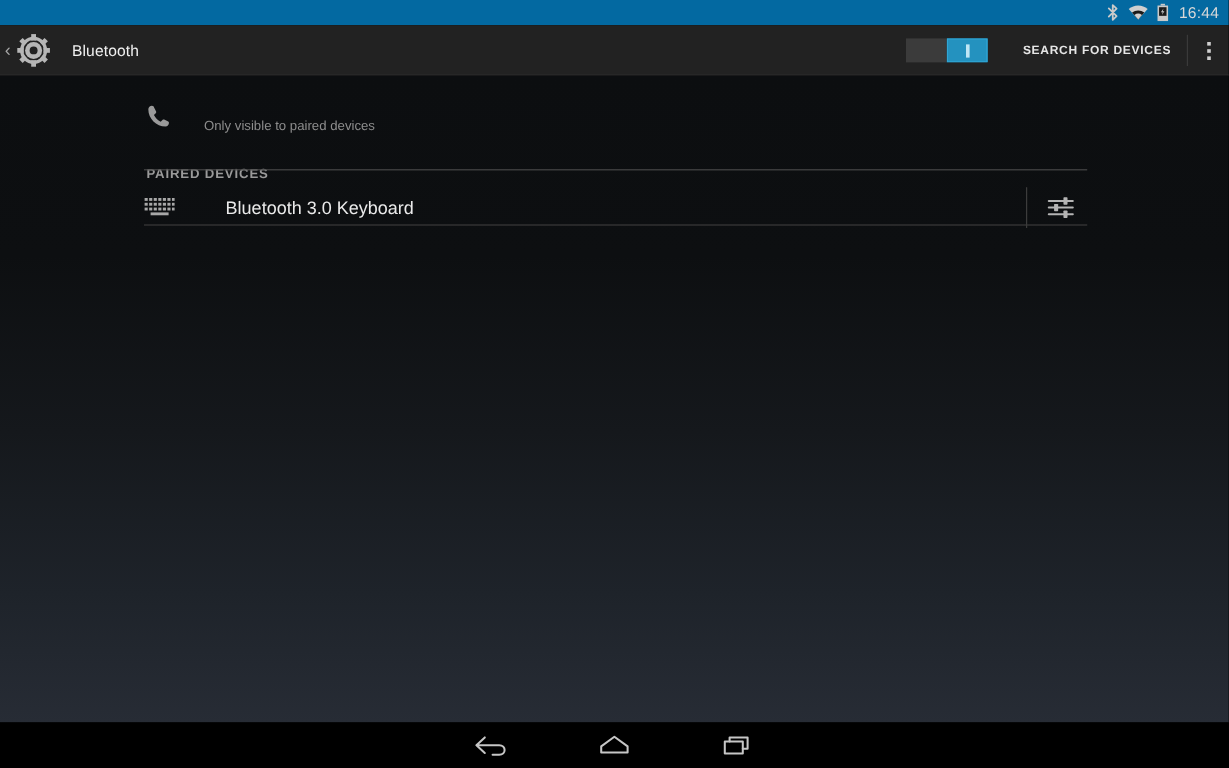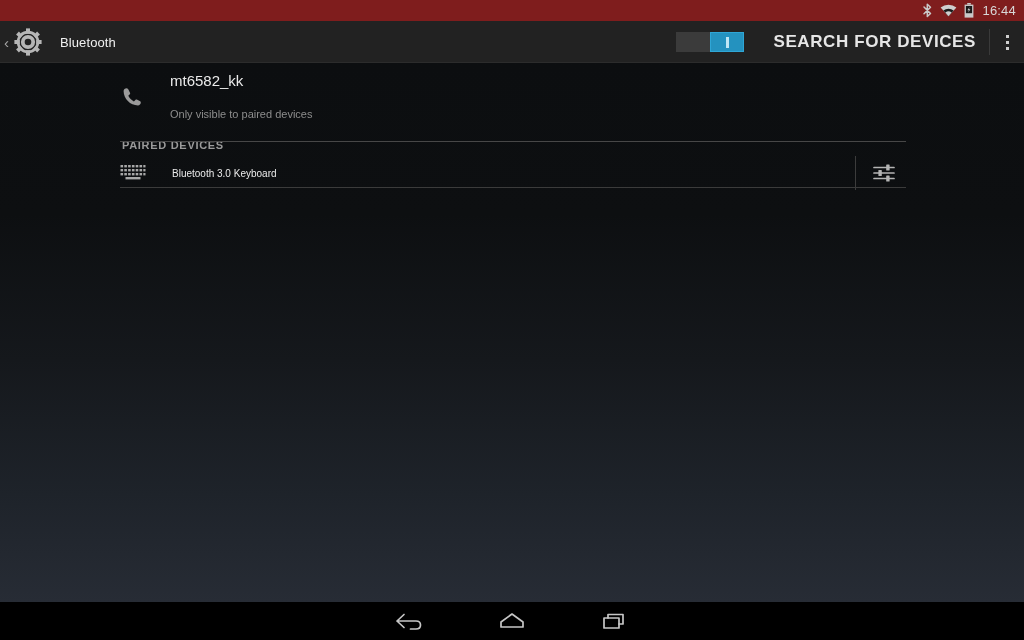--- a/index.html
+++ b/index.html
@@ -7,21 +7,21 @@
     width:1024px; height:640px;
     background:#000;
     font-family:"Liberation Sans", sans-serif;
     overflow:hidden;
   }
   #screen { position:relative; width:1024px; height:640px; background:#000; }
 
   
   #status-bar {
     position:absolute; left:0; top:0; width:1024px; height:21px;
-    background:#7f1d1d; display:flex; align-items:center;
+    background:#0369a1; display:flex; align-items:center;
     justify-content:flex-end; padding-right:4px;
   }
   .sb-icon { display:inline-flex; align-items:center; justify-content:center;
              margin-right:7px; }
   #clock {
     color:#d8d8d8; font-size:13px; letter-spacing:.2px;
     line-height:21px; margin-left:1px; margin-right:4px;
   }
 
   
@@ -53,21 +53,21 @@
   #sw-track-off { width:34px; height:20px; background:#3b3b3b; }
   #sw-thumb {
     width:34px; height:20px; background:#2492bf;
     display:flex; align-items:center; justify-content:center;
     box-shadow:inset 0 0 0 1px #2fa6d6;
   }
   #sw-thumb i { display:block; width:3px; height:11px;
                 background:#bfe6f5; }
 
   #search-btn {
-    color:#e6e6e6; font-size:17px; font-weight:bold;
+    color:#e6e6e6; font-size:10px; font-weight:bold;
     letter-spacing:.6px; padding:0 13px; height:42px;
     display:flex; align-items:center; cursor:pointer; white-space:nowrap;
   }
   #ab-divider { width:1px; height:26px; background:#3a3a3a; }
   #overflow-btn {
     width:34px; height:42px; display:flex; flex-direction:column;
     align-items:center; justify-content:center; cursor:pointer;
   }
   #overflow-btn span { width:3px; height:3px; background:#cfcfcf;
                        margin:1.5px 0; }
@@ -97,21 +97,21 @@
   }
   #paired-rule {
     position:absolute; left:120px; top:78px; width:786px; height:1px;
     background:#474747;
   }
 
   
   #kb-row { left:120px; top:83px; width:786px; height:54px; cursor:pointer; }
   #kb-icon-wrap { width:46px; display:flex; align-items:center;
                   justify-content:flex-start; }
-  #kb-label { color:#eaeaea; font-size:10px; margin-left:6px; }
+  #kb-label { color:#eaeaea; font-size:15px; margin-left:22px; }
   #kb-spacer { flex:1 1 auto; }
   #kb-divider { width:1px; height:34px; background:#3c3c3c; margin-right:6px; }
   #kb-settings { width:44px; height:44px; display:flex; align-items:center;
                  justify-content:center; cursor:pointer; }
   #kb-rule {
     position:absolute; left:120px; top:124px; width:786px; height:1px;
     background:#3b3b3b;
   }
 
   
@@ -211,21 +211,20 @@
     <div id="device-row" class="row">
       <span id="phone-icon-wrap">
         <svg width="24" height="24" viewBox="0 0 24 24">
           <path d="M6.6 3.2 C5 3.2 3.6 4.6 3.6 6 c0 7.8 6.6 14.4 14.4 14.4
                    1.4 0 2.8-1.4 2.8-3 0-.5-.2-.9-.6-1.1l-3.4-1.7
                    c-.5-.2-1 -.1-1.4.3l-1.5 1.5c-2.4-1.2-4.4-3.2-5.6-5.6
                    l1.5-1.5c.4-.4.5-.9.3-1.4L8.4 4.5 C8.2 4 7.7 3.2 6.6 3.2 Z" fill="#9a9a9a"></path>
         </svg>
       </span>
       <div id="device-text">
-        <div id="device-name">mt6582_kk</div>
         <div id="device-sub">Only visible to paired devices</div>
       </div>
     </div>
 
     <div id="paired-header">PAIRED DEVICES</div>
     <div id="paired-rule"></div>
 
     <div id="kb-row" class="row">
       <span id="kb-icon-wrap">
         <svg width="26" height="18" viewBox="0 0 26 18">

